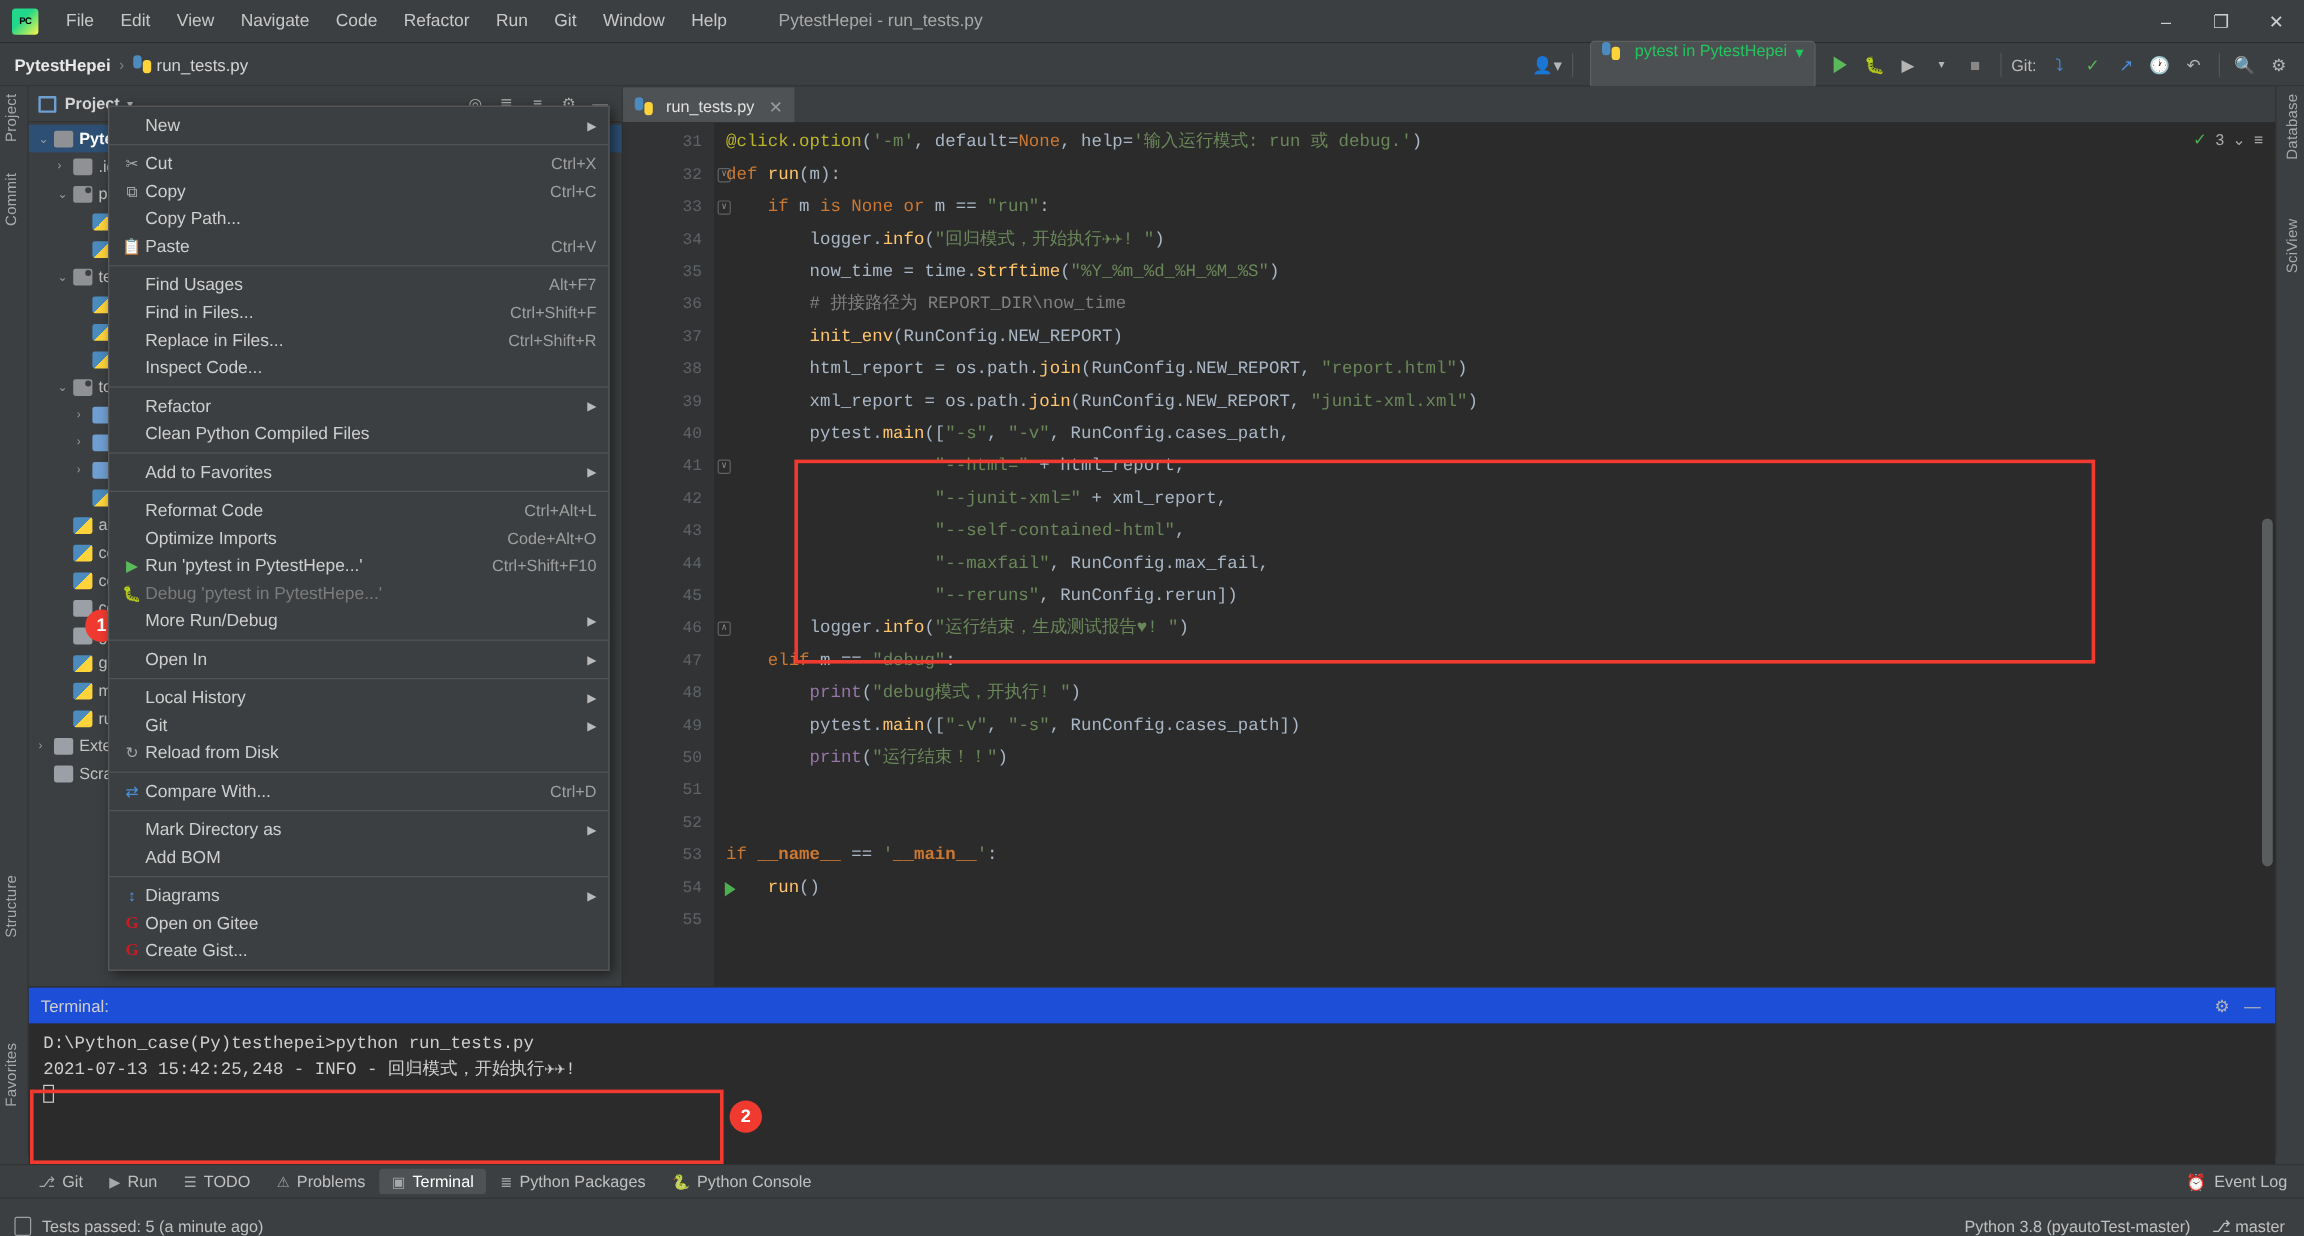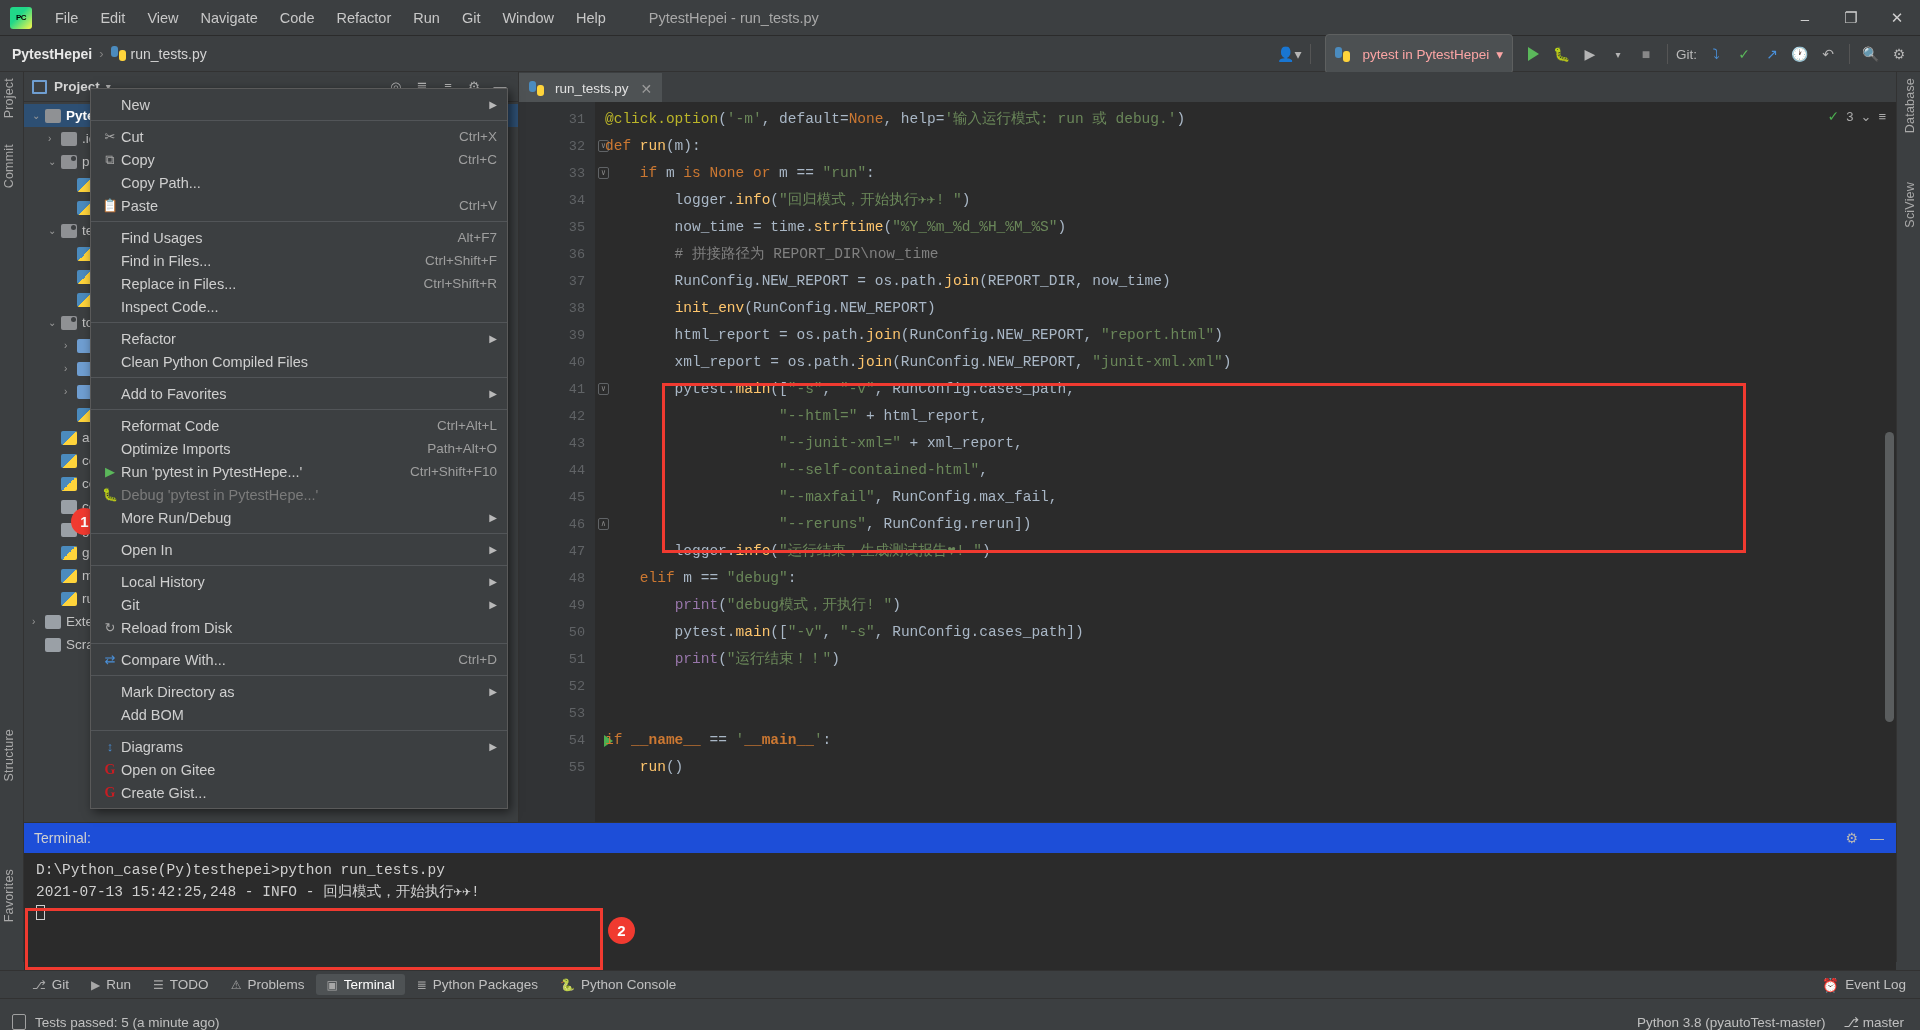--- a/index.html
+++ b/index.html
@@ -56,23 +56,23 @@
     content:''; position:absolute; width: 7px; height: 11px; border-radius: 3px;
   }
   .py-ico::before { background: #4b8bbe; left: 0; top: 0; }
   .py-ico::after  { background: #ffd43b; right: 0; bottom: 0; }
 
   .toolbar-right { position: absolute; right: 8px; top: 0; height: 36px;
                    display: flex; align-items: center; gap: 2px; }
   .tb-btn { width: 26px; height: 26px; display:flex; align-items:center; justify-content:center;
             border-radius: 3px; color:#b5b5b5; font-size: 14px; }
   .runcfg {
-    display: flex; align-items: center; gap: 7px; height: 40px;
+    display: flex; gap: 7px; height: 40px;
     background: #4c5052; border: 1px solid #5e6060; border-radius: 4px;
-    padding: 0 9px; margin: 0 6px; font-size: 13.5px; color: #fca5a5; white-space: nowrap;
+    padding: 0 9px; margin: 0 6px; font-size: 13.5px; color: #22c55e; white-space: nowrap;
   }
   .green-tri { width:0; height:0; border-left: 11px solid #5bb85b;
                border-top: 7px solid transparent; border-bottom: 7px solid transparent; }
   .sep-v { width:1px; height:20px; background:#555; margin:0 6px; }
 
   
   .leftstrip {
     position: absolute; top: 72px; left: 0; width: 24px; height: 890px;
     background: #3c3f41; border-right: 1px solid #323232;
   }
@@ -484,21 +484,20 @@
           <div class="gline">54<span class="runmark"></span></div>
           <div class="gline">55</div>
         </div>
       <div class="code" id="code">
           <div class="cline"><span class="dec">@click.option</span>(<span class="s">'-m'</span>, default=<span class="k">None</span>, help=<span class="s">'输入运行模式: run 或 debug.'</span>)</div>
           <div class="cline"><span class="k">def</span> <span class="f">run</span>(m):</div>
           <div class="cline">    <span class="k">if</span> m <span class="k">is</span> <span class="k">None</span> <span class="k">or</span> m == <span class="s">"run"</span>:</div>
           <div class="cline">        logger.<span class="f">info</span>(<span class="s">"回归模式，开始执行✈✈! "</span>)</div>
           <div class="cline">        now_time = time.<span class="f">strftime</span>(<span class="s">"%Y_%m_%d_%H_%M_%S"</span>)</div>
           <div class="cline"><span class="c">        # 拼接路径为 REPORT_DIR\now_time</span></div>
-          <div class="cline">        RunConfig.NEW_REPORT = os.path.<span class="f">join</span>(REPORT_DIR, now_time)</div>
           <div class="cline">        <span class="f">init_env</span>(RunConfig.NEW_REPORT)</div>
           <div class="cline">        html_report = os.path.<span class="f">join</span>(RunConfig.NEW_REPORT, <span class="s">"report.html"</span>)</div>
           <div class="cline">        xml_report = os.path.<span class="f">join</span>(RunConfig.NEW_REPORT, <span class="s">"junit-xml.xml"</span>)</div>
           <div class="cline">        pytest.<span class="f">main</span>([<span class="s">"-s"</span>, <span class="s">"-v"</span>, RunConfig.cases_path,</div>
           <div class="cline">                    <span class="s">"--html="</span> + html_report,</div>
           <div class="cline">                    <span class="s">"--junit-xml="</span> + xml_report,</div>
           <div class="cline">                    <span class="s">"--self-contained-html"</span>,</div>
           <div class="cline">                    <span class="s">"--maxfail"</span>, RunConfig.max_fail,</div>
           <div class="cline">                    <span class="s">"--reruns"</span>, RunConfig.rerun])</div>
           <div class="cline">        logger.<span class="f">info</span>(<span class="s">"运行结束，生成测试报告♥! "</span>)</div>
@@ -585,21 +584,21 @@
       </div>
       <div class="cdiv"></div>
       <div class="ci">
         <span class="ic"></span>
         <span class="lbl">Reformat Code</span>
         <span class="acc">Ctrl+Alt+L</span>
       </div>
       <div class="ci">
         <span class="ic"></span>
         <span class="lbl">Optimize Imports</span>
-        <span class="acc">Path+Alt+O</span>
+        <span class="acc">Code+Alt+O</span>
       </div>
       <div class="ci">
         <span class="ic">
           <span style="color:#5bb85b">▶</span>
         </span>
         <span class="lbl">Run 'pytest in PytestHepe...'</span>
         <span class="acc">Ctrl+Shift+F10</span>
       </div>
       <div class="ci dim">
         <span class="ic">

